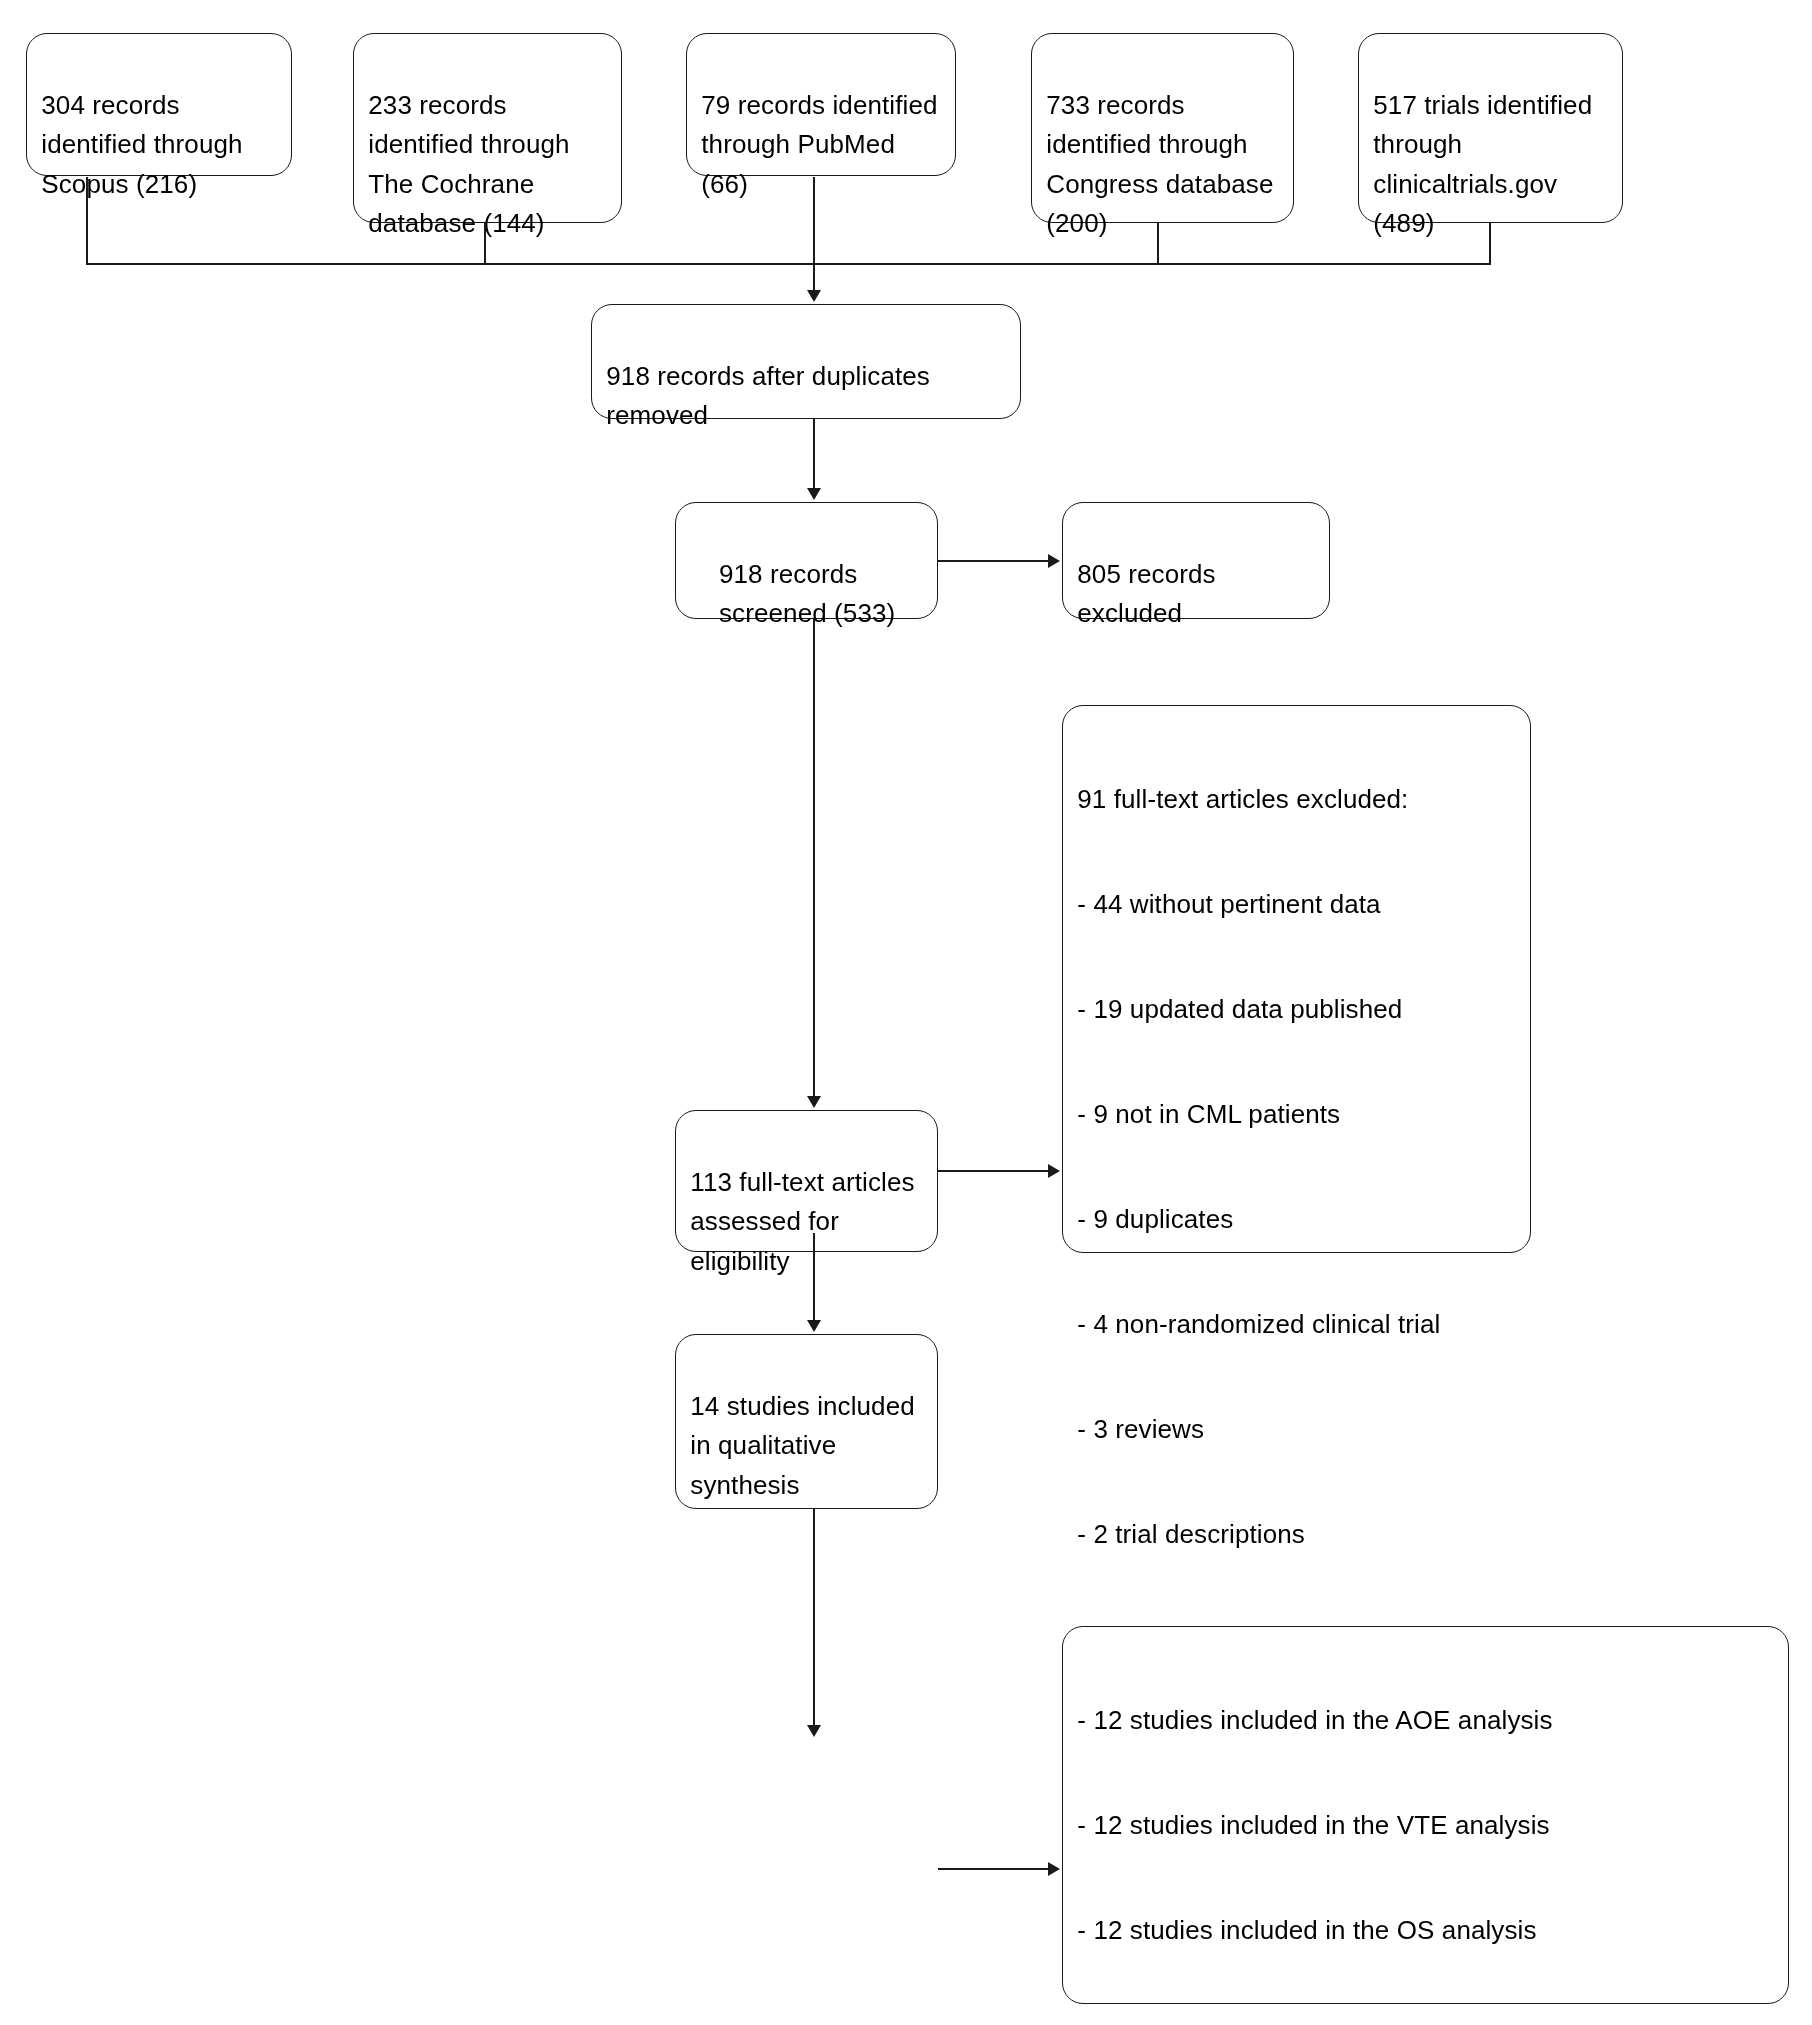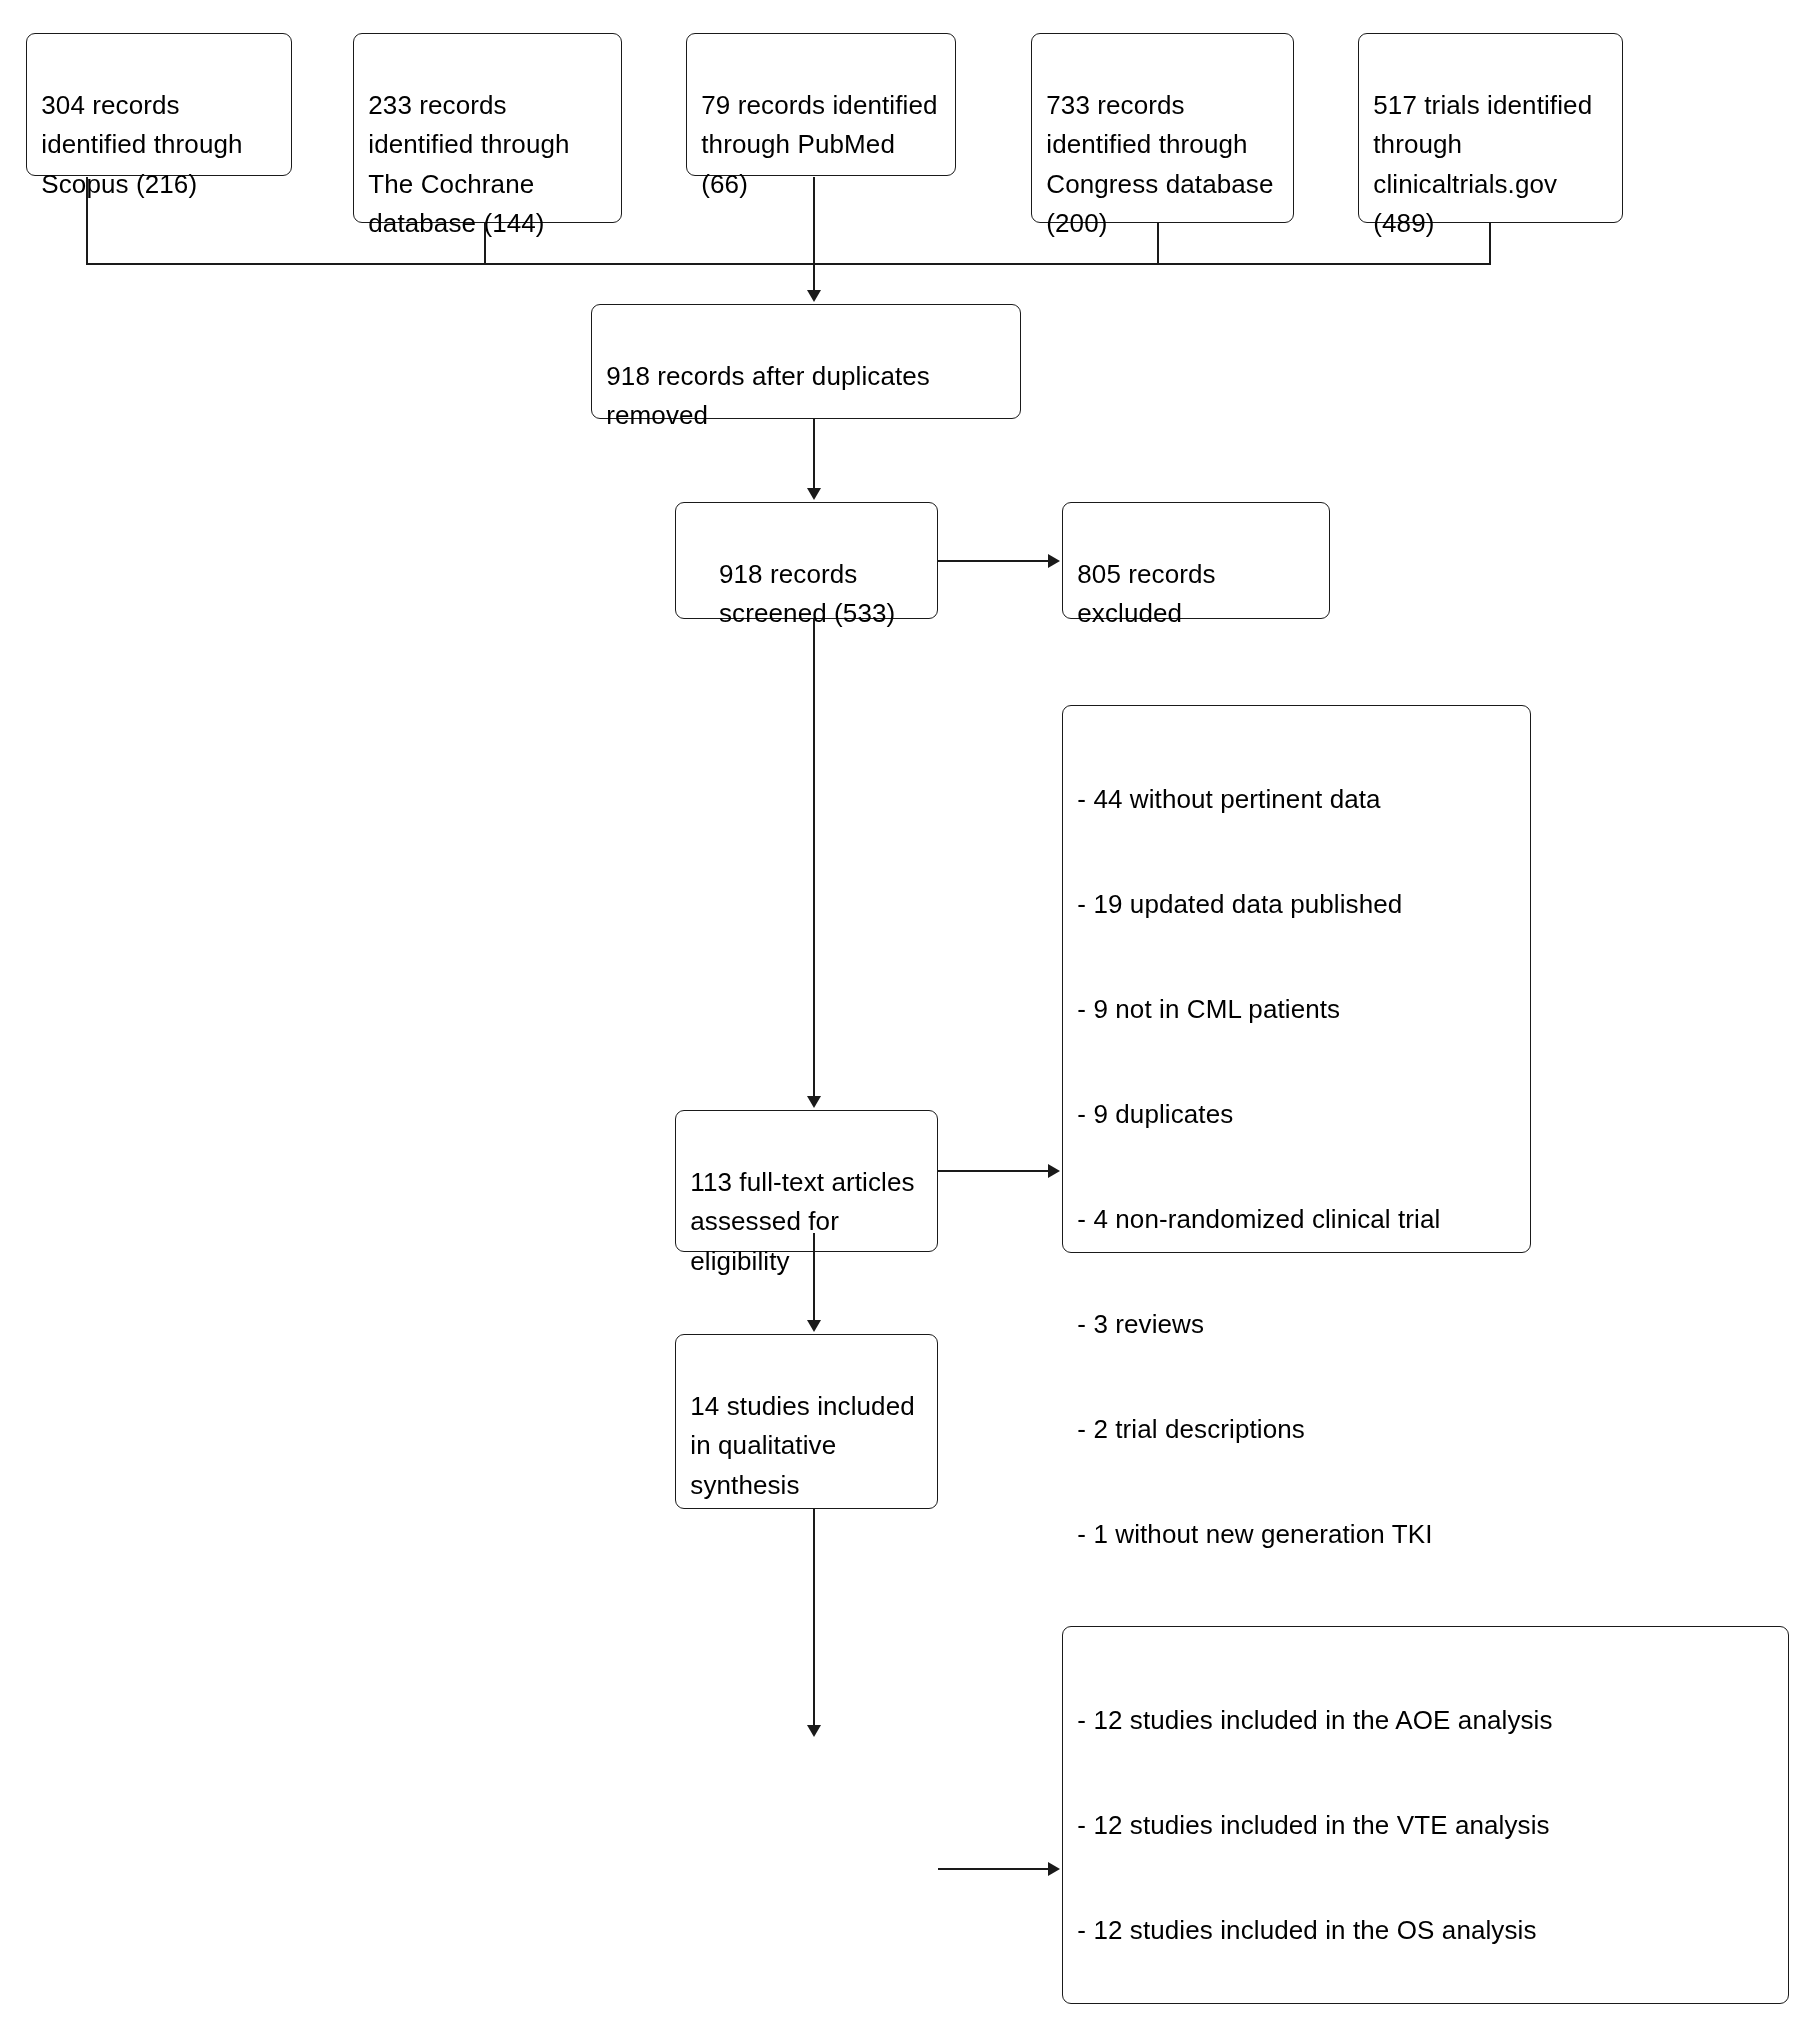--- a/index.html
+++ b/index.html
@@ -12,21 +12,21 @@
     width: 1812px;
     height: 2025px;
     background: #ffffff;
     font-family: "Liberation Sans", sans-serif;
     overflow: hidden;
   }
   .node {
     position: absolute;
     box-sizing: border-box;
     border: 1.4px solid #1a1a1a;
-    border-radius: 9px;
+    border-radius: 21px;
     background: #ffffff;
     color: #000000;
     font-size: 26px;
     line-height: 1.52;
     padding: 12.4px 14.3px 9.6px 14.3px;
     white-space: pre-line;
     letter-spacing: 0.1px;
   }
   .node.list {
     padding: 14.3px 14.3px 12.4px 14.3px;
@@ -110,20 +110,21 @@
   <div class="arrow-right" style="left:1048px; top:554px;"></div>
 
   <div class="line vline" style="left:813px; top:619px; height:478px;"></div>
   <div class="arrow-down" style="left:807px; top:1096px;"></div>
 
   <div class="node" style="left:675px; top:1110px; width:263px; height:142px;">
     <span>113 full-text articles assessed for eligibility</span>
   </div>
 
   <div class="node list" style="left:1062px; top:705px; width:469px; height:548px;">
+    <div>91 full-text articles excluded:</div>
     <div>- 44 without pertinent data</div>
     <div>- 19 updated data published</div>
     <div>- 9 not in CML patients</div>
     <div>- 9 duplicates</div>
     <div>- 4 non-randomized clinical trial</div>
     <div>- 3 reviews</div>
     <div>- 2 trial descriptions</div>
     <div>- 1 without new generation TKI</div>
   </div>
 

